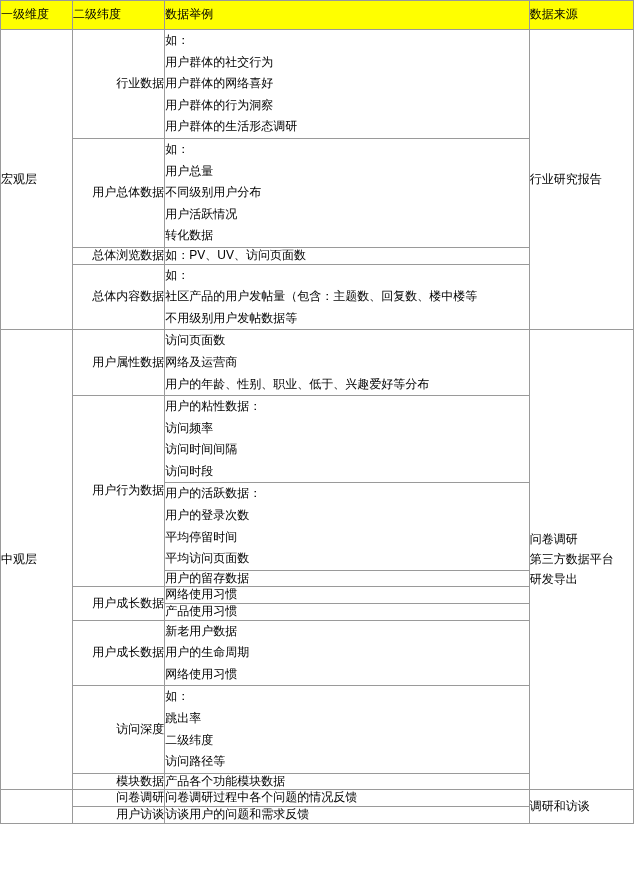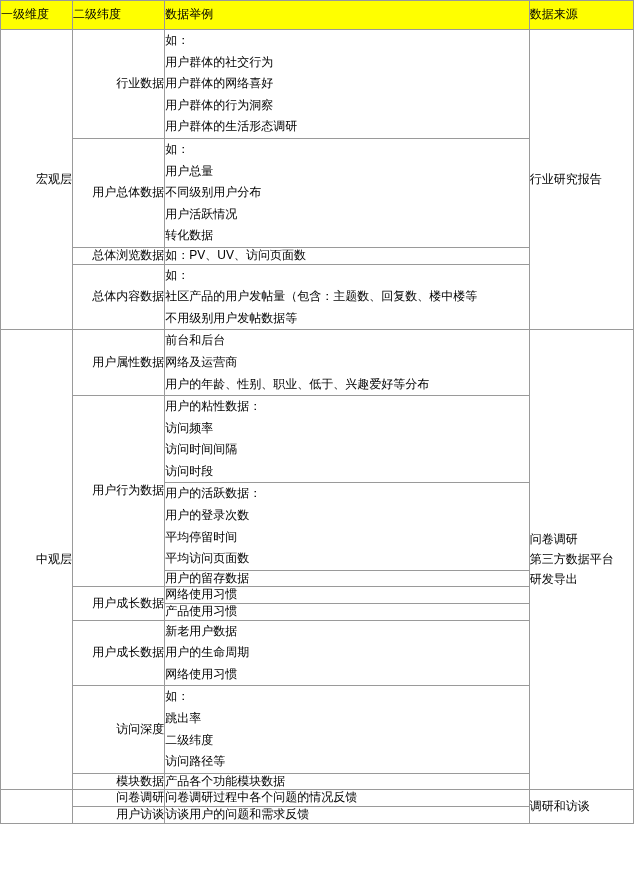--- a/index.html
+++ b/index.html
@@ -34,21 +34,21 @@
     font-weight: bold;
     padding-left: 6px;
     text-align: left;
   }
   .col-a { width: 72px; }
   .col-b { width: 92px; }
   .col-c { width: 364px; }
   .col-d { width: 104px; }
 
   .lvl1 {
-    text-align: right;
+    text-align: left;
     font-size: 14px;
     font-weight: bold;
     border-radius: 21px;
   }
   .lvl2 {
     padding-left: 6px;
     font-size: 12px;
     text-align: right;
   }
   .example {
@@ -129,21 +129,21 @@
         <div class="line">如：</div>
         <div class="line">社区产品的用户发帖量（包含：主题数、回复数、楼中楼等</div>
         <div class="line">不用级别用户发帖数据等</div>
       </td>
     </tr>
 
     <tr>
       <td class="lvl1" rowspan="9">中观层</td>
       <td class="lvl2">用户属性数据</td>
       <td class="example">
-        <div class="line">前台和后台</div>
+        <div class="line">访问页面数</div>
         <div class="line">网络及运营商</div>
         <div class="line">用户的年龄、性别、职业、低于、兴趣爱好等分布</div>
       </td>
       <td class="source" rowspan="9">
         <div class="line">问卷调研</div>
         <div class="line">第三方数据平台</div>
         <div class="line">研发导出</div>
       </td>
     </tr>
     <tr>

